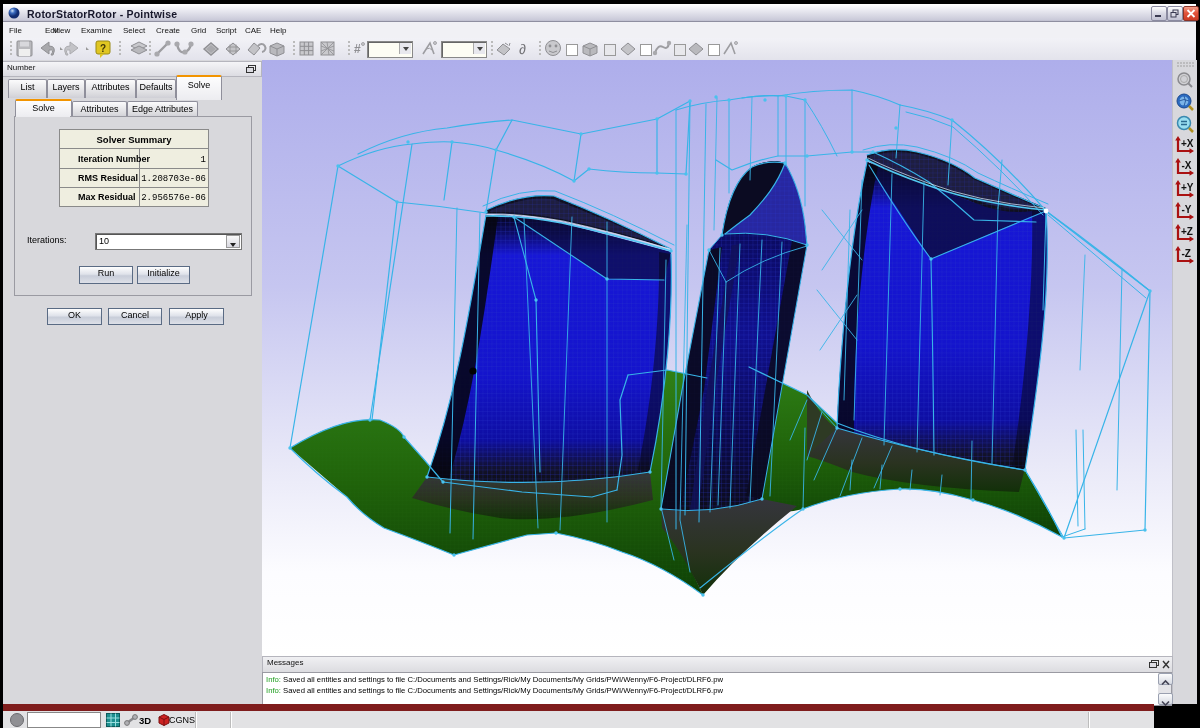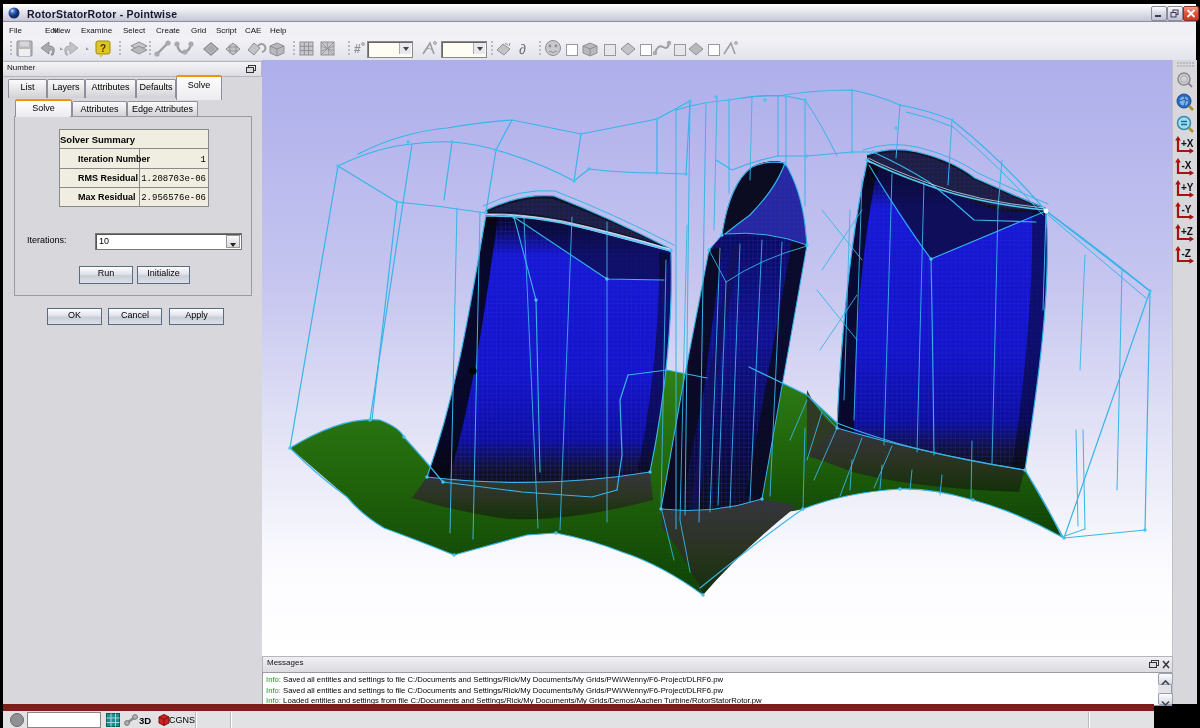--- a/index.html
+++ b/index.html
@@ -35,21 +35,21 @@
 .tab{position:absolute;font-size:9px;white-space:nowrap;color:#000;text-align:center;
   border:1px solid #8f8f9b;border-bottom:none;border-radius:2px 2px 0 0;
   background:linear-gradient(#fbfbfc,#dadade 80%,#cfcfd6);}
 .tab.active{background:linear-gradient(#fdfdfe,#ececf0);border-top:2px solid #f29400;}
 .btn{position:absolute;font-size:9px;color:#000;text-align:center;
   border:1px solid #5a6b84;border-radius:0;
   background:linear-gradient(#fefefe,#dfe2ea 45%,#c8cdd9 55%,#dde0e8);}
 
 #solvetable{left:56px;top:69px;width:148px;height:76px;border:1px solid #8a8a8a;background:#efeee0;}
 #solvetable .hd{position:absolute;left:0;top:0;width:148px;height:18px;border-bottom:1px solid #8a8a8a;
-  font-size:9.5px;font-weight:bold;line-height:19px;}
+  font-size:9.5px;font-weight:bold;text-align:center;line-height:19px;}
 .trow{position:absolute;width:148px;height:19px;border-bottom:1px solid #8a8a8a;}
 .trow .c1{position:absolute;left:0;top:0;width:80px;height:19px;border-right:1px solid #8a8a8a;
   font-size:9px;font-weight:bold;padding:5px 0 0 18px;box-sizing:border-box;white-space:nowrap;}
 .trow .c2{position:absolute;left:81px;top:0;width:67px;height:19px;
   font-family:"Liberation Mono",monospace;font-size:9px;text-align:right;padding:6px 2px 0 0;box-sizing:border-box;white-space:nowrap;}
 
 #viewport{left:262px;top:60px;width:910px;height:596px;
   background:linear-gradient(#aeaeeb 0%,#c6c6f0 38%,#e9e9f8 68%,#fcfcff 86%,#ffffff 100%);}
 
 #righttb{left:1172px;top:60px;width:24px;height:644px;background:#d8d8dc;border-left:1px solid #c0c0c8;}
@@ -606,21 +606,20 @@
         <rect x="2.5" y="0.5" width="7" height="5" fill="none" stroke="#333"></rect>
         <rect x="0.5" y="2.5" width="7" height="5" fill="#dcdce2" stroke="#333"></rect>
       </svg>
     <svg class="abs" style="left:899px;top:3px" width="9" height="9">
         <path d="M1 1 L7 8 M7 1 L1 8" stroke="#333" stroke-width="1.4"></path>
       </svg>
   </div>
   <div id="msglog" class="abs">
     <div class="ln" style="top:2px"><span class="info">Info:</span> Saved all entities and settings to file C:/Documents and Settings/Rick/My Documents/My Grids/PWI/Wenny/F6-Project/DLRF6.pw</div>
     <div class="ln" style="top:13px"><span class="info">Info:</span> Saved all entities and settings to file C:/Documents and Settings/Rick/My Documents/My Grids/PWI/Wenny/F6-Project/DLRF6.pw</div>
-    <div class="ln" style="top:23px"><span class="info">Info:</span> Loaded entities and settings from file C:/Documents and Settings/Rick/My Documents/My Grids/Demos/Aachen Turbine/RotorStatorRotor.pw</div>
   </div>
   <div id="msgsb" class="abs">
     <div class="sbtn" style="top:0"><svg width="13" height="10">
           <path d="M3 6.5 l3.5 -3.5 l3.5 3.5" fill="none" stroke="#445" stroke-width="1.6"></path>
         </svg></div>
     <div class="sbtn" style="top:20px"><svg width="13" height="10">
           <path d="M3 3.5 l3.5 3.5 l3.5 -3.5" fill="none" stroke="#445" stroke-width="1.6"></path>
         </svg></div>
   </div>
 </div>

